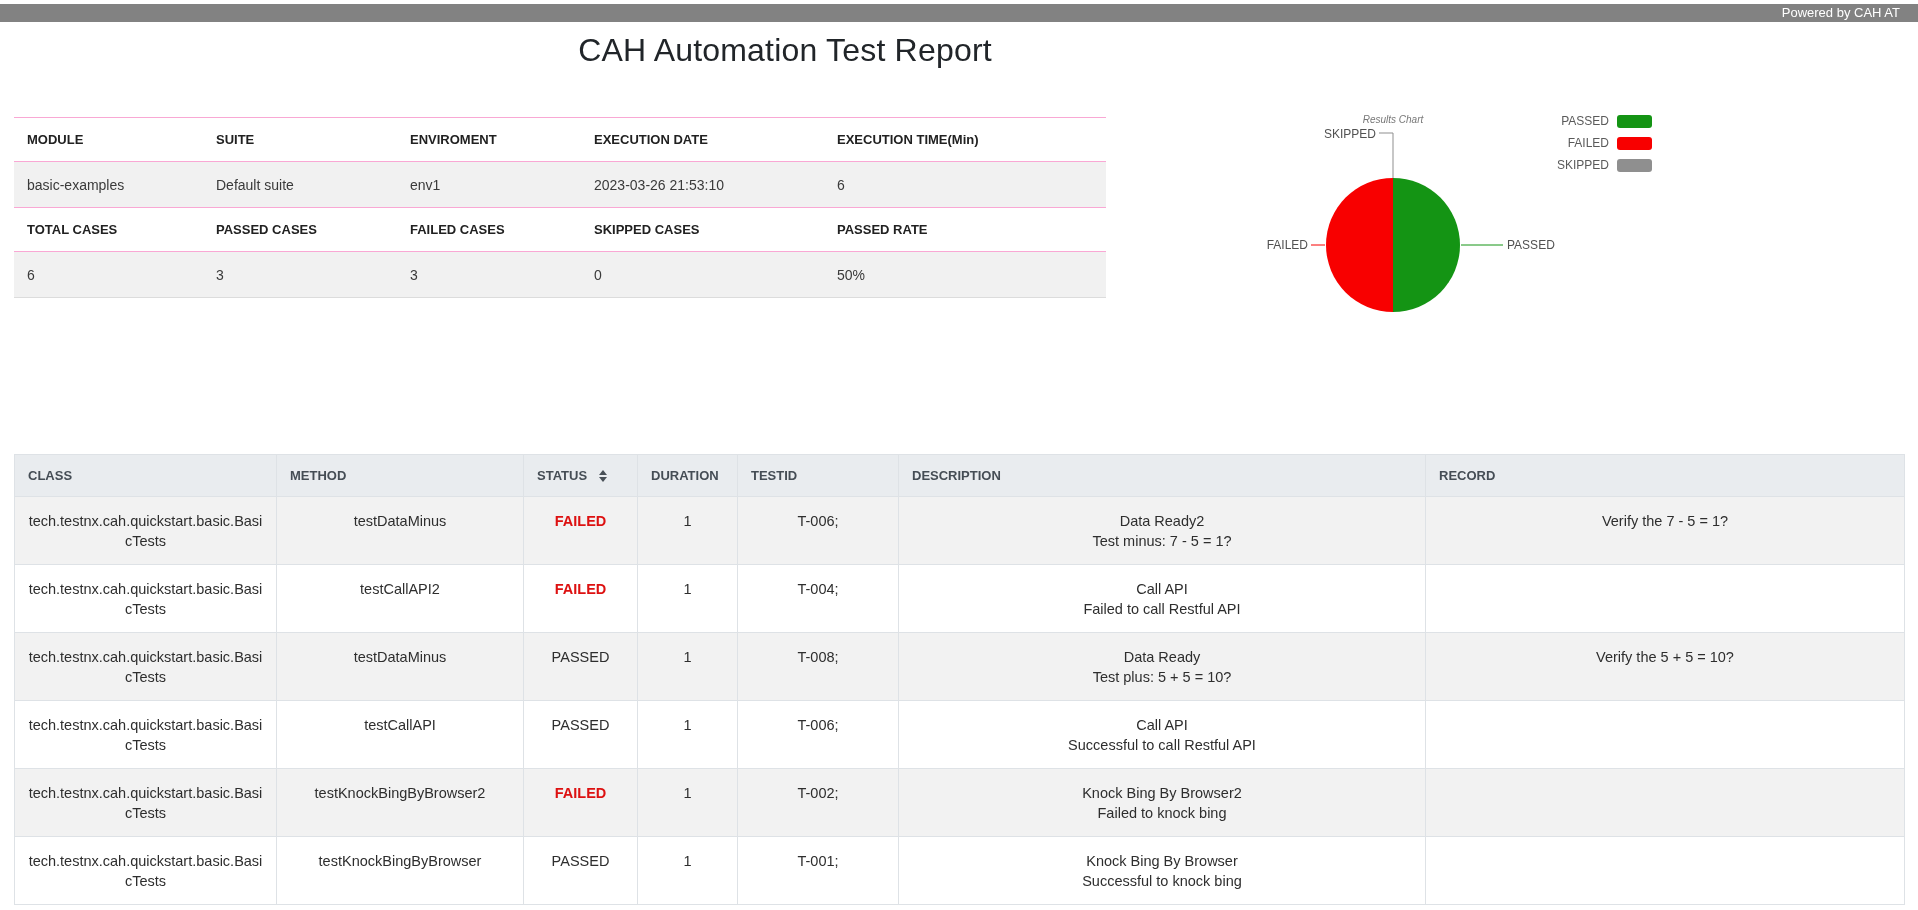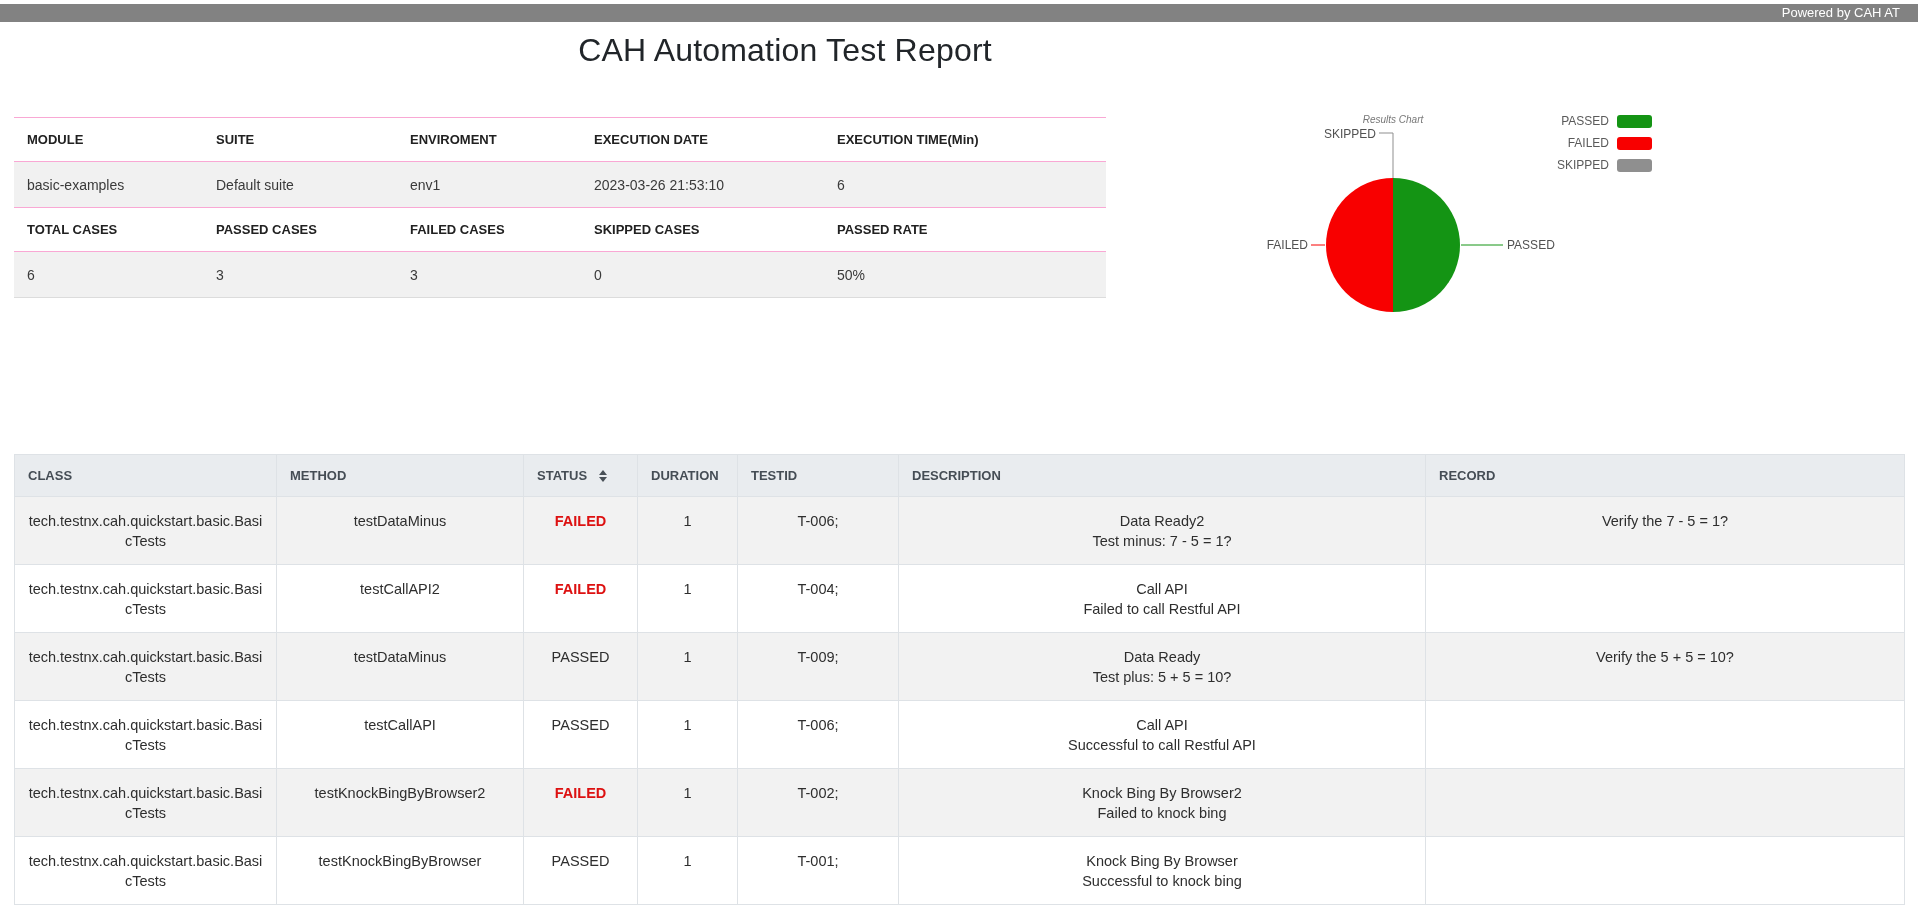--- a/index.html
+++ b/index.html
@@ -189,21 +189,21 @@
       <div>Call API</div>
       <div>Failed to call Restful API</div>
     </td>
     <td class="c-record"></td>
   </tr>
       <tr>
     <td class="c-class">tech.testnx.cah.quickstart.basic.BasicTests</td>
     <td class="c-method">testDataMinus</td>
     <td class="c-status">PASSED</td>
     <td class="c-duration">1</td>
-    <td class="c-testid">T-009;</td>
+    <td class="c-testid">T-008;</td>
     <td class="c-desc">
       <div>Data Ready</div>
       <div>Test plus: 5 + 5 = 10?</div>
     </td>
     <td class="c-record">Verify the 5 + 5 = 10?</td>
   </tr>
       <tr>
     <td class="c-class">tech.testnx.cah.quickstart.basic.BasicTests</td>
     <td class="c-method">testCallAPI</td>
     <td class="c-status">PASSED</td>

